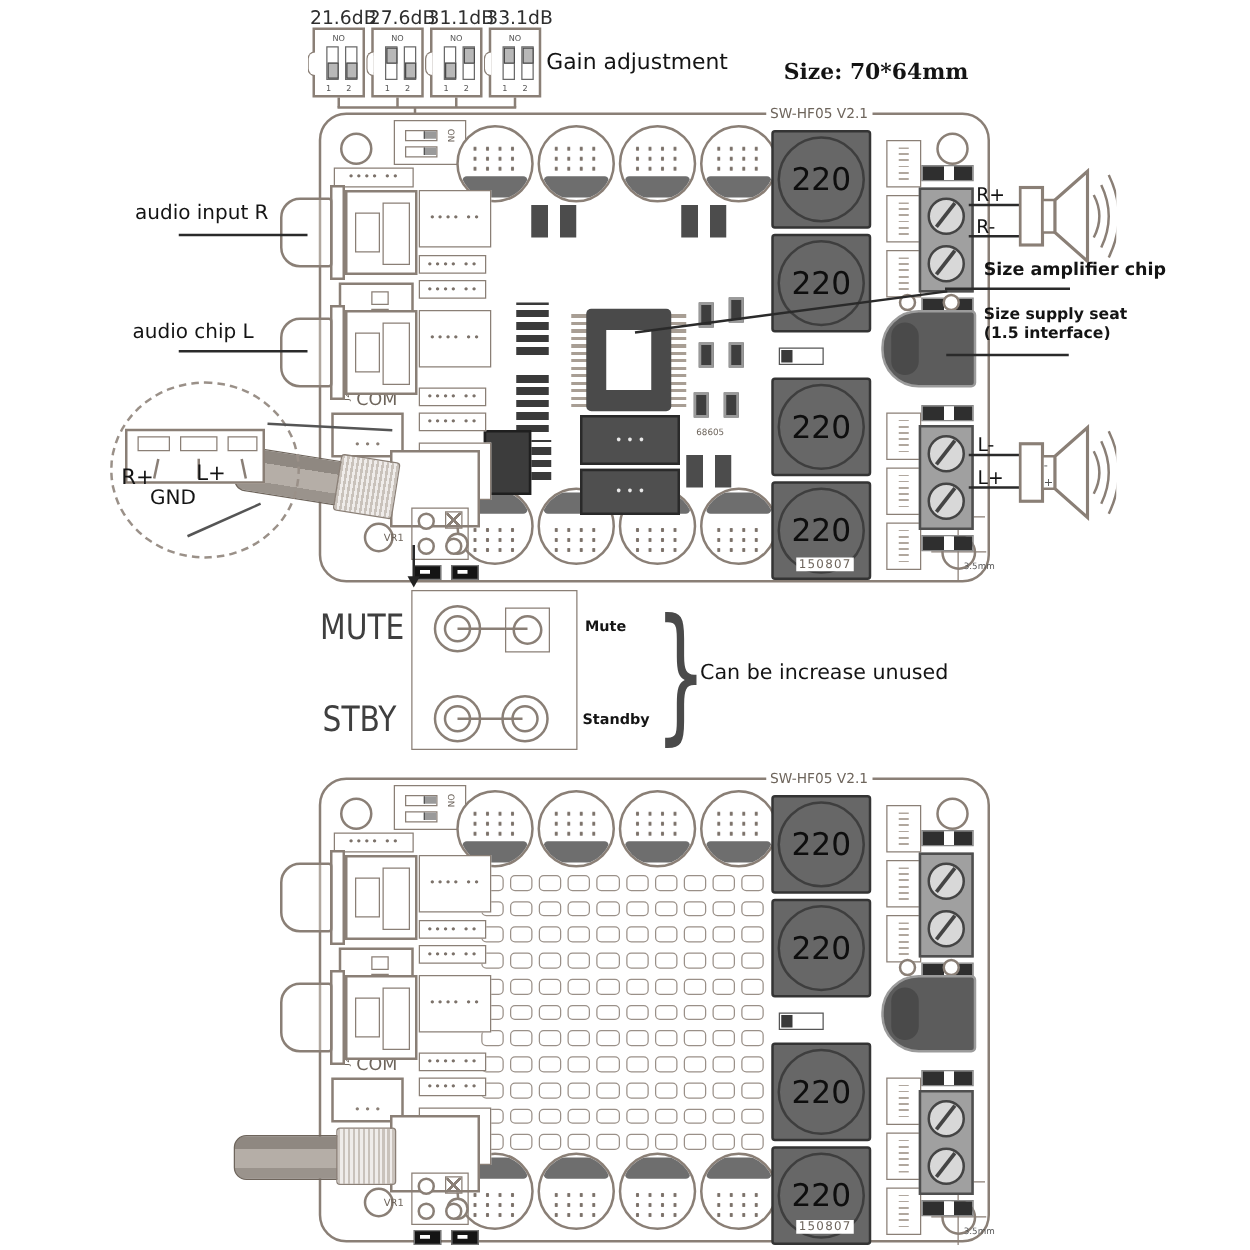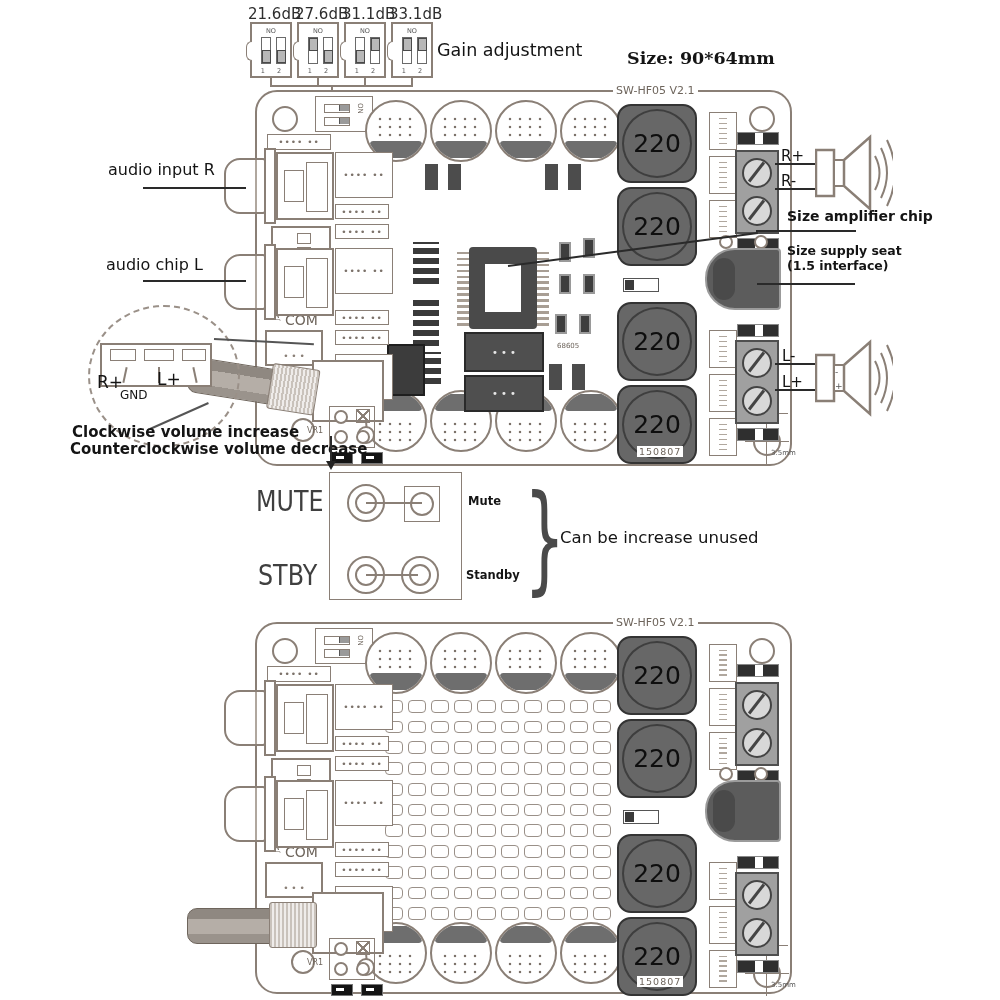--- a/index.html
+++ b/index.html
@@ -23,21 +23,21 @@
   .brd{position:absolute;background:#fff;border:2px solid #8a7f76;border-radius:22px}
   .hole{position:absolute;border:2px solid #8a7f76;border-radius:50%;background:#fff;box-sizing:border-box}
   .dim{position:absolute;font-size:7px;color:#555;white-space:nowrap}
   
   .cap{position:absolute;width:62px;height:62px;border:2px solid #8a7f76;border-radius:50%;background:#fff;overflow:hidden;box-sizing:border-box}
   .cap::before{content:"";position:absolute;left:8px;right:8px;height:24px;background-image:radial-gradient(circle,#7c726a 1.4px,transparent 1.6px);background-size:10px 8px}
   .cap::after{content:"";position:absolute;left:3px;right:3px;height:17px;background:#6e6e6e}
   .segb::before{top:13px}.segb::after{bottom:2px;border-radius:6px 6px 24px 24px}
   .segt::before{top:28px}.segt::after{top:2px;border-radius:24px 24px 6px 6px}
   
-  .ind{position:absolute;left:360px;width:80px;height:79px;background:#676767;border:2px solid #343434;border-radius:14px;box-sizing:border-box}
+  .ind{position:absolute;left:360px;width:80px;height:79px;background:#676767;border:2px solid #343434;border-radius:3px;box-sizing:border-box}
   .ind::before{content:"";position:absolute;inset:3px;border:2.5px solid #3e3e3e;border-radius:50%}
   .ind b{position:absolute;inset:0;display:flex;align-items:center;justify-content:center;font-size:25px;font-weight:400;color:#0e0e0e}
   
   .term{position:absolute;left:478px;width:44px;height:84px;background:#a0a0a0;border:2px solid #4f4f4f;box-sizing:border-box}
   .screw{position:absolute;left:5px;width:30px;height:30px;border-radius:50%;background:#d8d8d8;border:2px solid #444;box-sizing:border-box}
   .screw::after{content:"";position:absolute;left:11px;top:0px;width:3px;height:24px;background:#444;transform:rotate(38deg)}
   .padp{position:absolute;left:480px;width:42px;height:13px;background:linear-gradient(90deg,#2f2f2f 0 17px,#fff 17px 25px,#2f2f2f 25px 42px);border:1px solid #888;box-sizing:border-box}
   .jack{position:absolute;left:448px;top:156px;width:76px;height:62px;background:#5c5c5c;border:2px solid #9b9b9b;border-radius:30px 4px 4px 30px;box-sizing:border-box}
   .jack::after{content:"";position:absolute;left:6px;top:8px;bottom:8px;width:22px;background:#4a4a4a;border-radius:14px}
   .jpin{position:absolute;top:143px;width:14px;height:14px;border:2px solid #8a7f76;border-radius:50%;background:#fff;box-sizing:border-box}
@@ -155,21 +155,21 @@
 
     <div class="sln" style="left:270px;top:78px;width:2px;height:8px"></div>
     <div class="sln" style="left:317px;top:78px;width:2px;height:8px"></div>
     <div class="sln" style="left:364px;top:78px;width:2px;height:8px"></div>
     <div class="sln" style="left:411px;top:78px;width:2px;height:8px"></div>
     <div class="sln" style="left:270px;top:85px;width:143px;height:2px"></div>
     <div class="sln" style="left:331px;top:86px;width:2px;height:17px"></div>
     <div class="txt" style="left:437px;top:40px;font-size:17.5px">Gain adjustment</div>
   </div>
 
-  <div class="txt serif bold" style="left:627px;top:48px;font-size:17.5px">Size: 90*64mm</div>
+  <div class="txt serif bold" style="left:627px;top:48px;font-size:17.5px">Size: 70*64mm</div>
 
   <div class="brd" style="left:255px;top:90px;width:533px;height:372px">
     <span class="silk" style="left:356px;top:-8px;font-size:11px;background:#fff;padding:0 3px">SW-HF05  V2.1</span>
     <div class="hole" style="left:15px;top:14px;width:26px;height:26px"></div>
     <div class="hole" style="left:492px;top:14px;width:26px;height:26px"></div>
     <div class="hole" style="left:34px;top:326px;width:24px;height:24px"></div>
     <div class="hole" style="left:496px;top:336px;width:28px;height:28px"></div>
     <div class="sln" style="left:488px;top:349px;width:44px;height:1px"></div>
     <div class="sln" style="left:509px;top:328px;width:1px;height:44px"></div>
     <span class="dim" style="left:494px;top:311px">3.5mm</span>
@@ -333,26 +333,24 @@
   <div class="ln" style="left:214px;top:338px;width:100px;height:2px;transform:rotate(3deg);transform-origin:left center;background:#555"></div>
   <div class="ab" style="left:100px;top:343px;width:112px;height:44px;border:2px solid #8a7f76;background:#fff;box-sizing:border-box">
     <div class="ab" style="left:8px;top:4px;width:26px;height:12px;border:1.5px solid #8a7f76;box-sizing:border-box"></div>
     <div class="ab" style="left:42px;top:4px;width:30px;height:12px;border:1.5px solid #8a7f76;box-sizing:border-box"></div>
     <div class="ab" style="left:80px;top:4px;width:24px;height:12px;border:1.5px solid #8a7f76;box-sizing:border-box"></div>
     <div class="sln" style="left:22px;top:22px;width:2px;height:16px;transform:rotate(12deg)"></div>
     <div class="sln" style="left:56px;top:22px;width:2px;height:16px"></div>
     <div class="sln" style="left:92px;top:22px;width:2px;height:16px;transform:rotate(-12deg)"></div>
   </div>
   <div class="txt" style="left:97px;top:372px;font-size:17px">R+</div>
-  <div class="txt" style="left:120px;top:388px;font-size:12px">GND</div>
+  <div class="txt" style="left:120px;top:388px;font-size:16px">GND</div>
   <div class="txt" style="left:157px;top:369px;font-size:17px">L+</div>
 
   <div class="ln" style="left:150px;top:428px;width:64px;height:2px;transform:rotate(-24deg);transform-origin:left center;background:#555"></div>
-  <div class="txt bold" style="left:72px;top:423px;font-size:15px">Clockwise volume increase</div>
-  <div class="txt bold" style="left:70px;top:440px;font-size:15px">Counterclockwise volume decrease</div>
 
   <div class="ln" style="left:330px;top:436px;width:2px;height:26px"></div>
   <div class="arrowdn" style="left:326px;top:461px"></div>
 
   <div>
     <div class="ab" style="left:329px;top:472px;width:133px;height:128px;border:1.5px solid #8a7f76;box-sizing:border-box"></div>
     <div class="txt" style="left:256px;top:485px;font-size:28px;color:#3f3f3f;transform:scaleX(.85);transform-origin:left center">MUTE</div>
     <div class="txt" style="left:258px;top:559px;font-size:28px;color:#3f3f3f;transform:scaleX(.85);transform-origin:left center">STBY</div>
     <div class="sln" style="left:366px;top:502px;width:56px;height:2px"></div>
     <div class="cpad" style="left:347px;top:484px"></div>

